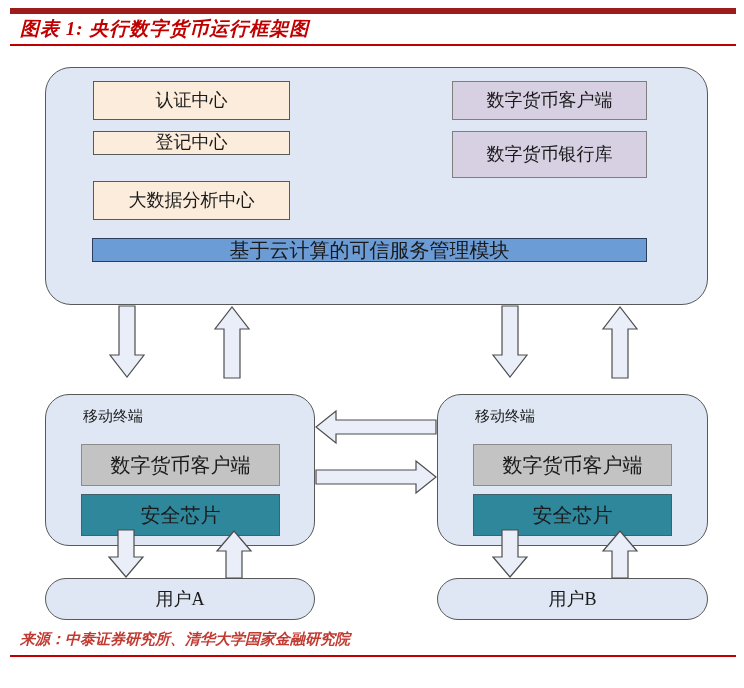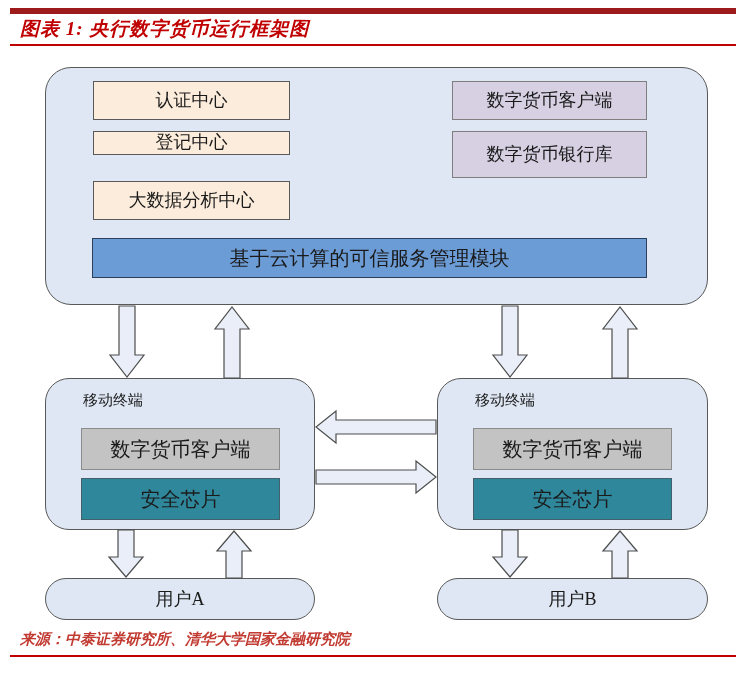--- a/index.html
+++ b/index.html
@@ -46,36 +46,37 @@
   }
   .cream {
     background: var(--cream-fill, #FBECDB);
     border: 1px solid var(--panel-border, #595959);
   }
   .purple {
     background: var(--purple-fill, #D7D0E3);
     border: 1px solid #7f7f7f;
   }
   .tsm {
-    left: 92px; top: 238px; width: 555px; height: 40px;
+    left: 92px; top: 238px; width: 555px; height: 24px;
     background: var(--module-blue, #6C9CD6);
     border: 1.5px solid var(--module-blue-border, #2b3f5c);
     font-size: 20px;
   }
   .cream-1 { left: 93px;  top: 81px;  width: 197px; height: 39px; }
   .cream-2 { left: 93px;  top: 131px; width: 197px; height: 24px; }
   .cream-3 { left: 93px;  top: 181px; width: 197px; height: 39px; }
   .purple-1 { left: 452px; top: 81px;  width: 195px; height: 39px; }
   .purple-2 { left: 452px; top: 131px; width: 195px; height: 47px; }
 
   
   .terminal {
     background: var(--panel-fill, #DEE7F3);
     border: 1.5px solid var(--panel-border, #595959);
     border-radius: 24px;
+    margin-top: 16px;
   }
   .terminal-left  { left: 45px;  top: 378px; width: 270px; height: 152px; }
   .terminal-right { left: 437px; top: 378px; width: 271px; height: 152px; }
   .terminal-label {
     position: absolute; left: 37px; top: 12px;
     font-size: 15px; color: #1a1a1a;
   }
   .client {
     position: absolute; left: 35px; top: 49px; width: 197px; height: 40px;
     background: var(--client-gray, #C3C3C3);

